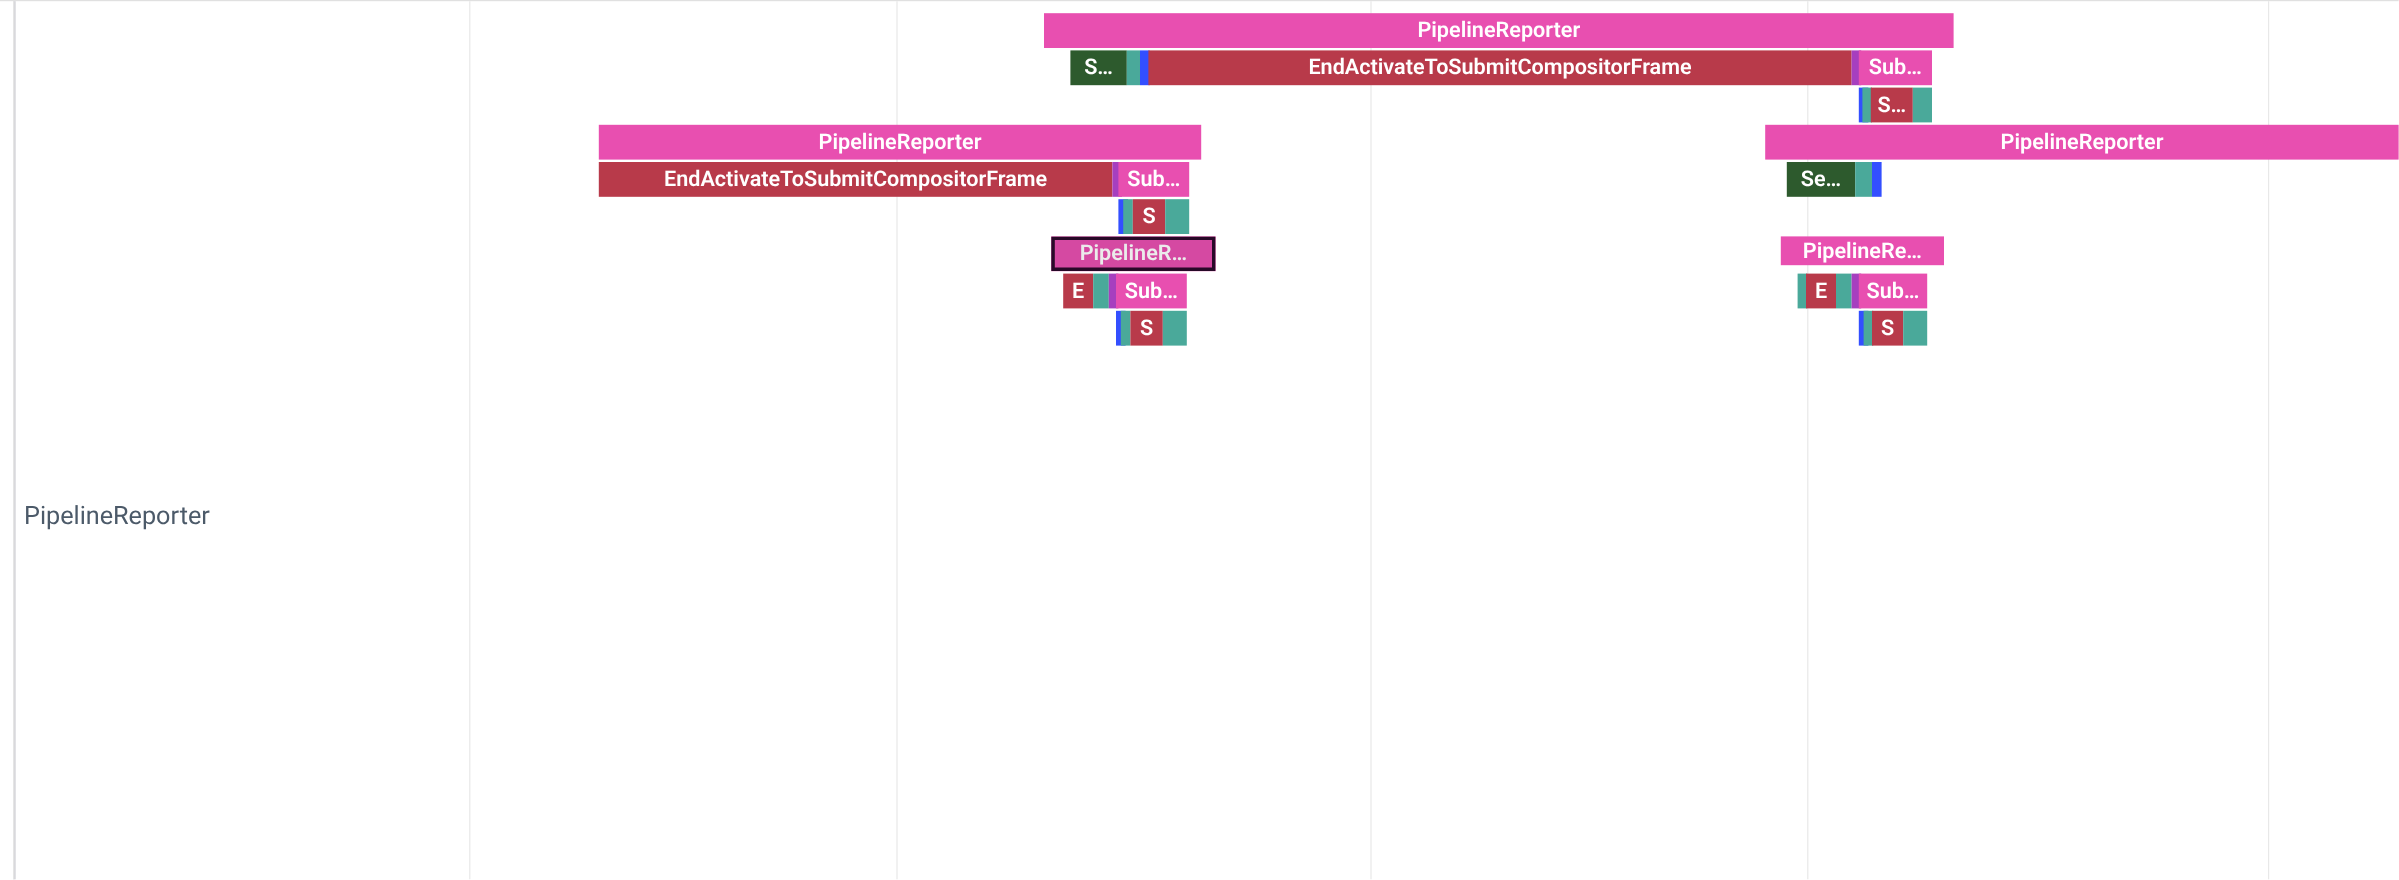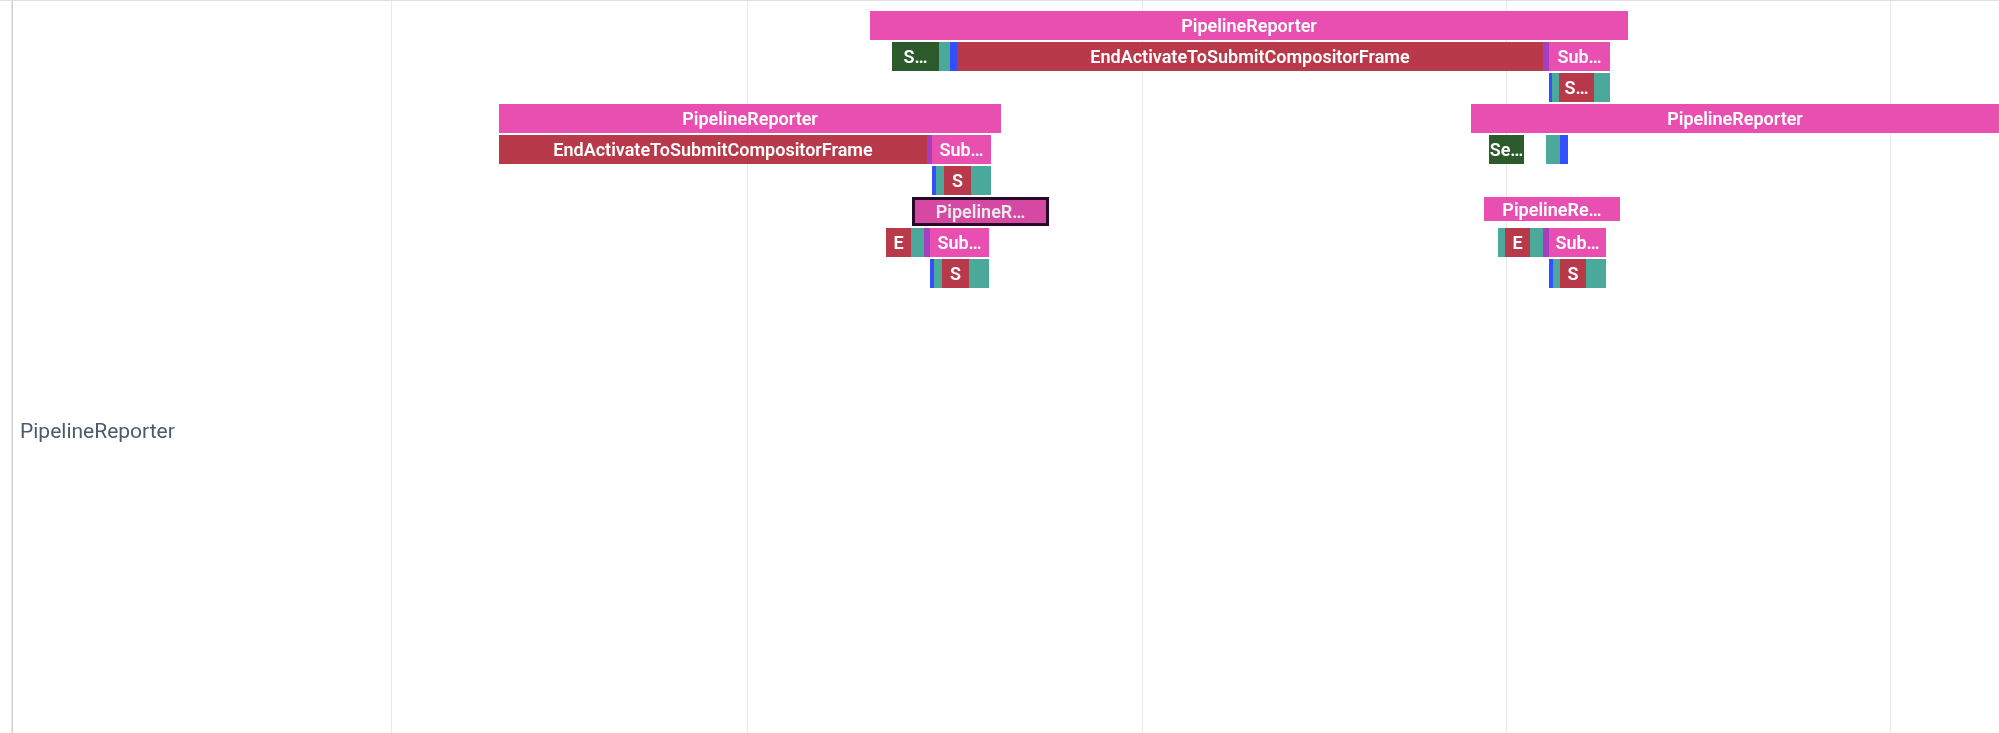--- a/index.html
+++ b/index.html
@@ -90,24 +90,24 @@
     <div class="bar" style="left: 1594px; top: 72px; width: 16px; height: 29px; background: rgb(74, 169, 154);"></div>
     <div class="bar" style="left: 499px; top: 103px; width: 502px; height: 29px; background: rgb(232, 79, 176);">PipelineReporter</div>
     <div class="bar" style="left: 499px; top: 134px; width: 428px; height: 29px; background: rgb(184, 58, 74);">EndActivateToSubmitCompositorFrame</div>
     <div class="bar" style="left: 927px; top: 134px; width: 5px; height: 29px; background: rgb(166, 63, 191);"></div>
     <div class="bar" style="left: 932px; top: 134px; width: 59px; height: 29px; background: rgb(232, 79, 176);">Sub…</div>
     <div class="bar" style="left: 932px; top: 165px; width: 4px; height: 29px; background: rgb(51, 79, 255);"></div>
     <div class="bar" style="left: 936px; top: 165px; width: 8px; height: 29px; background: rgb(74, 169, 154);"></div>
     <div class="bar" style="left: 944px; top: 165px; width: 27px; height: 29px; background: rgb(184, 58, 74);">S</div>
     <div class="bar" style="left: 971px; top: 165px; width: 20px; height: 29px; background: rgb(74, 169, 154);"></div>
     <div class="bar" style="left: 1471px; top: 103px; width: 528px; height: 29px; background: rgb(232, 79, 176);">PipelineReporter</div>
-    <div class="bar" style="left: 1489px; top: 134px; width: 35px; height: 29px; background: rgb(45, 90, 45);">Se…</div>
+    <div class="bar" style="left: 1489px; top: 134px; width: 57px; height: 29px; background: rgb(45, 90, 45);">Se…</div>
     <div class="bar" style="left: 1546px; top: 134px; width: 14px; height: 29px; background: rgb(74, 169, 154);"></div>
     <div class="bar" style="left: 1560px; top: 134px; width: 7px; height: 29px; background: rgb(51, 79, 255);"></div>
-    <div class="bar selected" style="left: 912px; top: 196px; width: 137px; height: 29px; background: rgb(232, 79, 176);">PipelineR…</div>
+    <div class="bar selected" style="left: 876px; top: 196px; width: 137px; height: 29px; background: rgb(232, 79, 176);">PipelineR…</div>
     <div class="bar" style="left: 886px; top: 227px; width: 25px; height: 29px; background: rgb(184, 58, 74);">E</div>
     <div class="bar" style="left: 911px; top: 227px; width: 13px; height: 29px; background: rgb(74, 169, 154);"></div>
     <div class="bar" style="left: 924px; top: 227px; width: 6px; height: 29px; background: rgb(166, 63, 191);"></div>
     <div class="bar" style="left: 930px; top: 227px; width: 59px; height: 29px; background: rgb(232, 79, 176);">Sub…</div>
     <div class="bar" style="left: 930px; top: 258px; width: 4px; height: 29px; background: rgb(51, 79, 255);"></div>
     <div class="bar" style="left: 934px; top: 258px; width: 8px; height: 29px; background: rgb(74, 169, 154);"></div>
     <div class="bar" style="left: 942px; top: 258px; width: 27px; height: 29px; background: rgb(184, 58, 74);">S</div>
     <div class="bar" style="left: 969px; top: 258px; width: 20px; height: 29px; background: rgb(74, 169, 154);"></div>
     <div class="bar" style="left: 1484px; top: 196px; width: 136px; height: 24px; background: rgb(232, 79, 176);">PipelineRe…</div>
     <div class="bar" style="left: 1498px; top: 227px; width: 7px; height: 29px; background: rgb(74, 169, 154);"></div>

